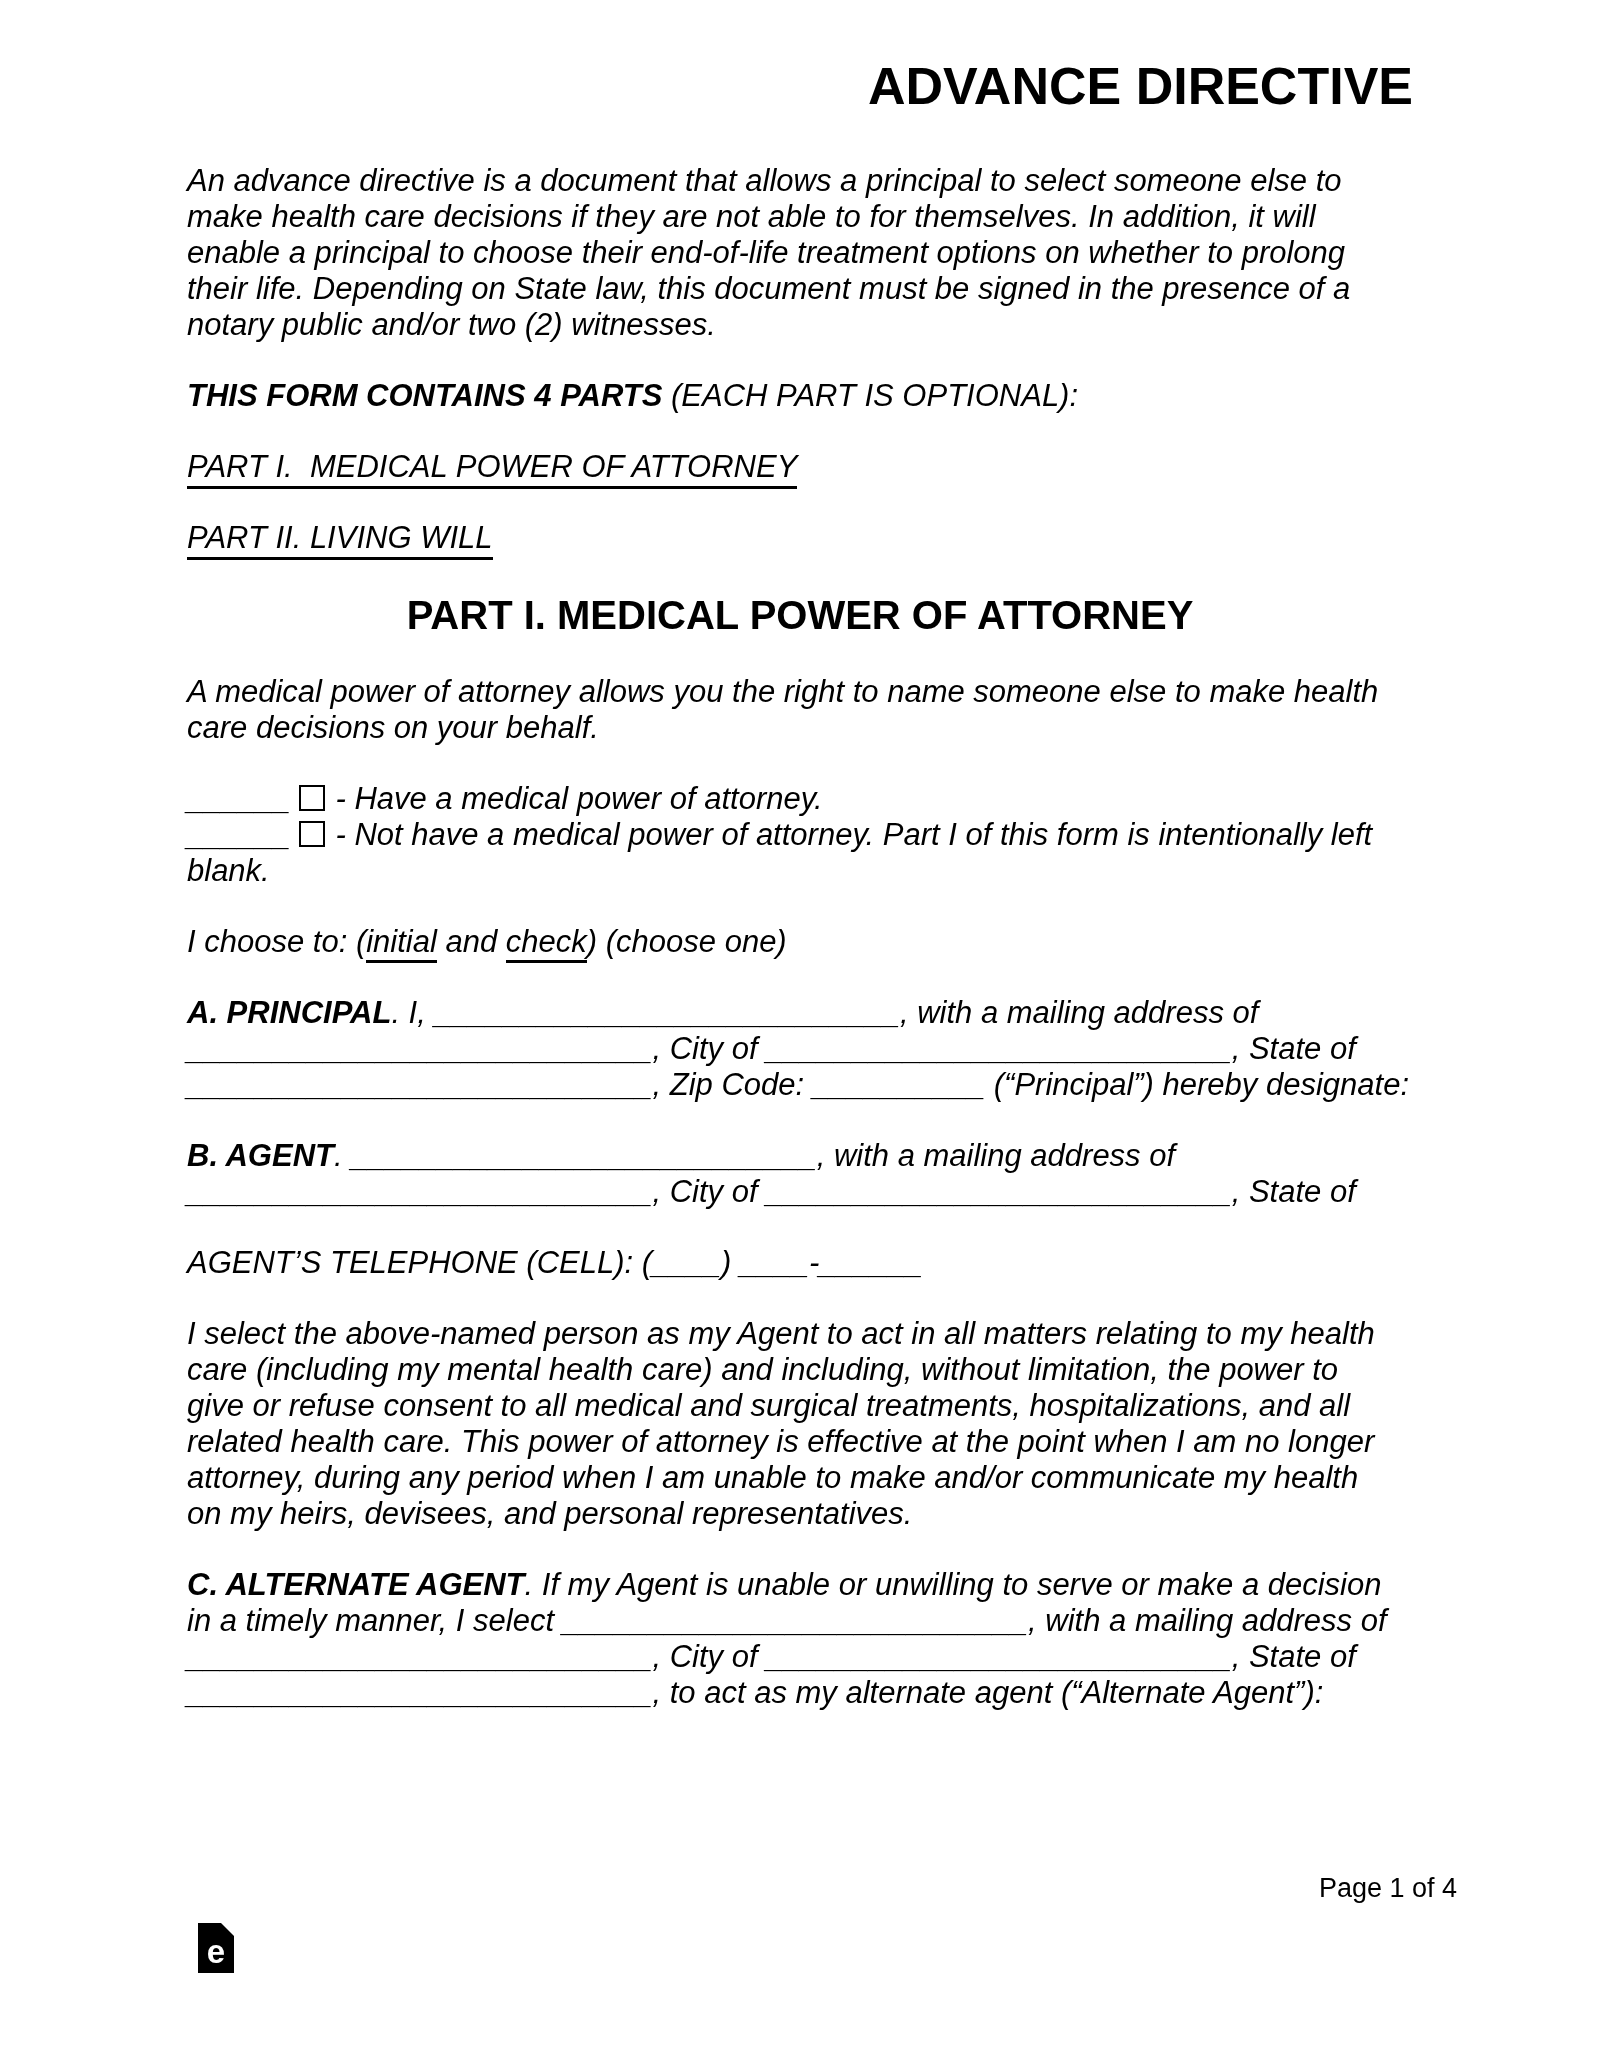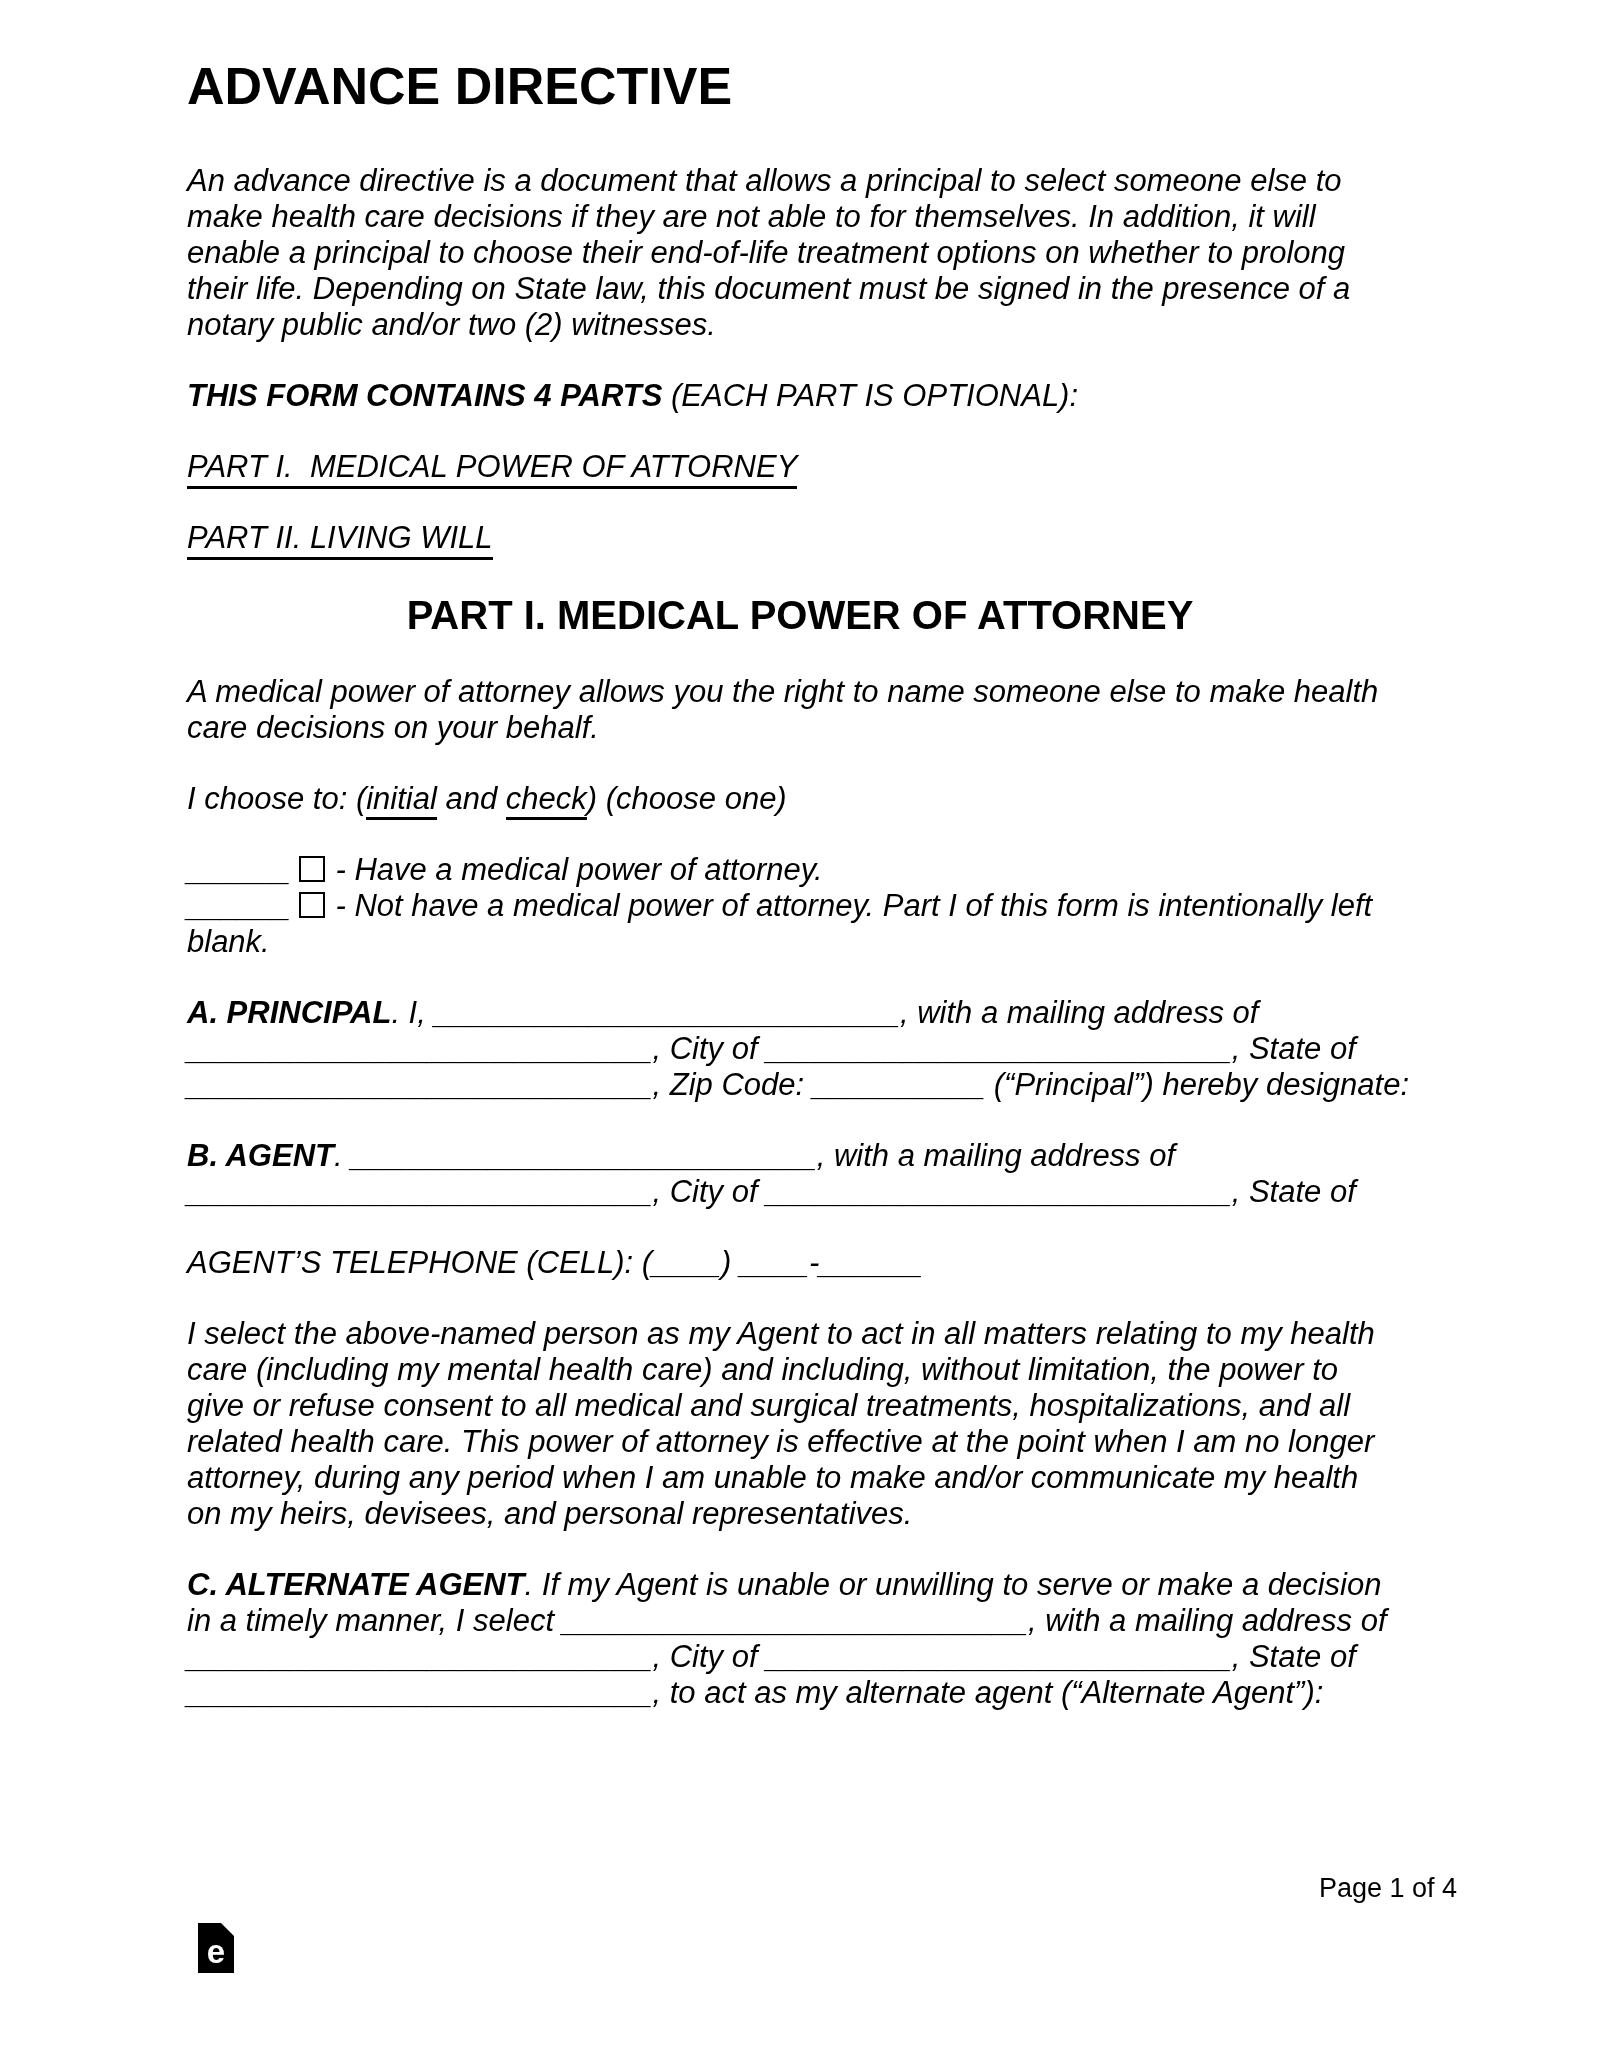--- a/index.html
+++ b/index.html
@@ -7,21 +7,21 @@
     width:1600px; height:2070px;
     background:#ffffff; color:#000000;
     font-family:"Liberation Sans", sans-serif;
     position:relative; overflow:hidden;
   }
   .content {
     position:absolute; left:187px; top:55px; width:1226px;
   }
   .doc-title {
     font-size:52px; line-height:62px; font-weight:bold;
-    text-align:left; margin:0 0 46px 0; white-space:pre;
+    text-align:right; margin:0 0 46px 0; white-space:pre;
   }
   .section-heading {
     font-size:40px; line-height:48px; font-weight:bold;
     text-align:center; margin:0 0 35px 0; white-space:pre;
   }
   .para { margin:0 0 35px 0;font-style:italic; }
   .line { font-size:31px; line-height:36px; white-space:pre; }
   .b { font-weight:bold; }
   .u { border-bottom:3px solid #000; padding-bottom:1px; }
   .ulink { border-bottom:3px solid #000; padding-bottom:2px; }
@@ -72,27 +72,27 @@
   </div>
 
   <h2 class="section-heading">PART I. MEDICAL POWER OF ATTORNEY</h2>
 
   <div class="para">
     <div class="line">A medical power of attorney allows you the right to name someone else to make health</div>
     <div class="line">care decisions on your behalf.</div>
   </div>
 
   <div class="para">
-    <div class="line"><span>I choose to: (</span><span class="u">initial</span><span> and </span><span class="u">check</span><span>) (choose one)</span></div>
+    <div class="line"><span>______</span><span class="checkbox"></span><span>- Have a medical power of attorney.</span></div>
+    <div class="line"><span>______</span><span class="checkbox"></span><span>- Not have a medical power of attorney. Part I of this form is intentionally left</span></div>
+    <div class="line">blank.</div>
   </div>
 
   <div class="para">
-    <div class="line"><span>______</span><span class="checkbox"></span><span>- Have a medical power of attorney.</span></div>
-    <div class="line"><span>______</span><span class="checkbox"></span><span>- Not have a medical power of attorney. Part I of this form is intentionally left</span></div>
-    <div class="line">blank.</div>
+    <div class="line"><span>I choose to: (</span><span class="u">initial</span><span> and </span><span class="u">check</span><span>) (choose one)</span></div>
   </div>
 
   <div class="para">
     <div class="line"><span class="b">A. PRINCIPAL</span><span>. I, ___________________________, with a mailing address of</span></div>
     <div class="line">___________________________, City of ___________________________, State of</div>
     <div class="line">___________________________, Zip Code: __________ (“Principal”) hereby designate:</div>
   </div>
 
   <div class="para">
     <div class="line"><span class="b">B. AGENT</span><span>. ___________________________, with a mailing address of</span></div>

